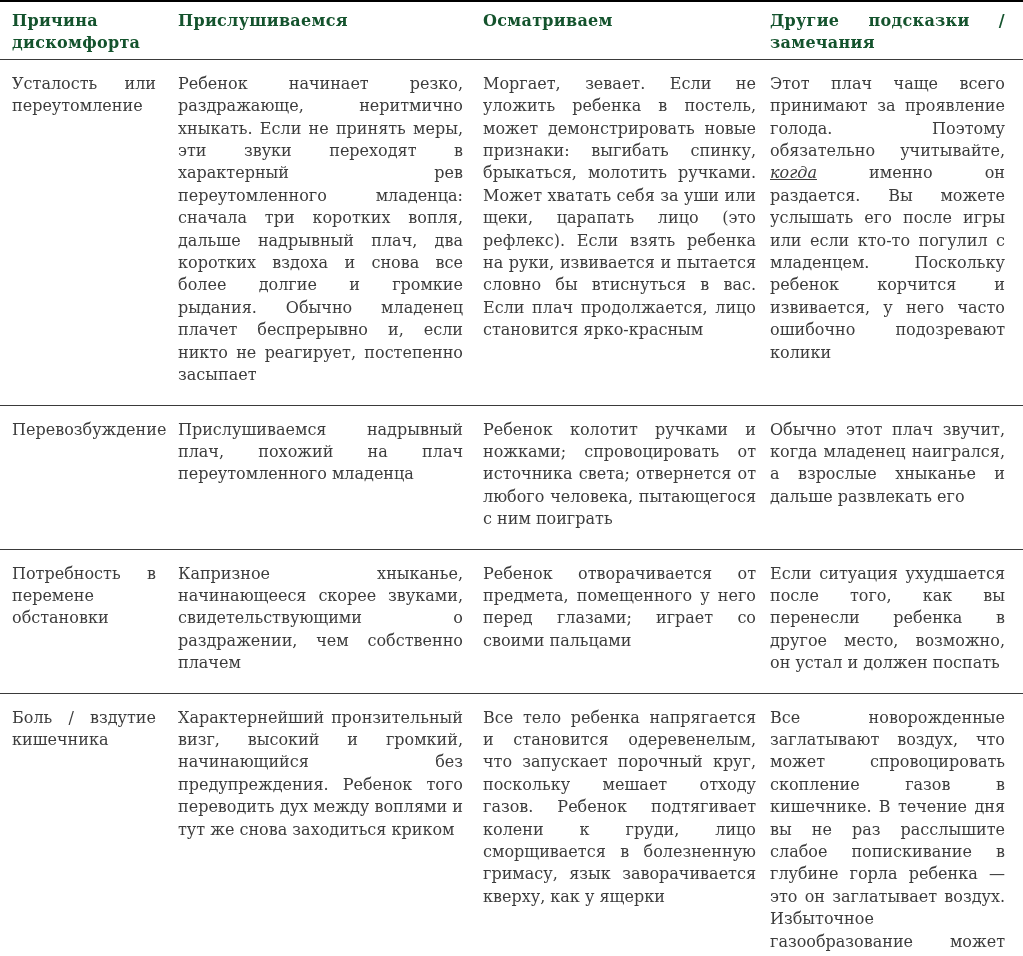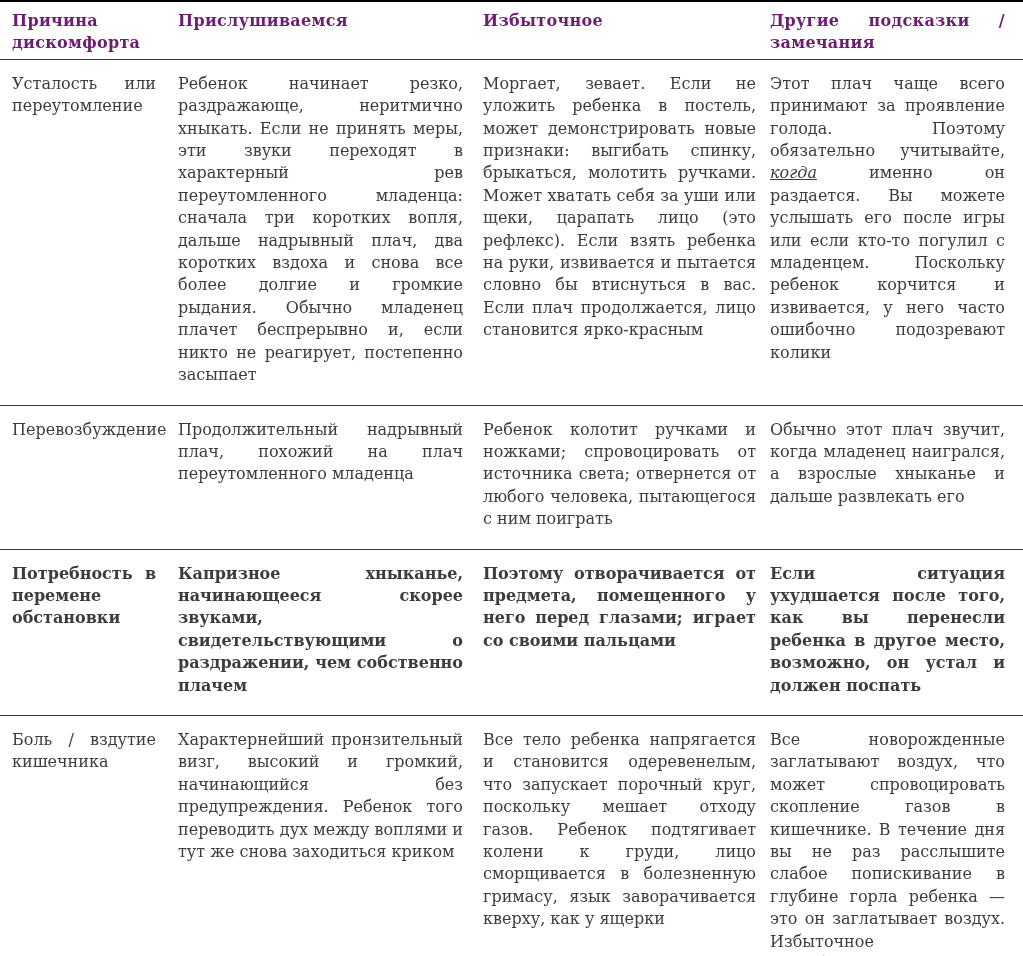--- a/index.html
+++ b/index.html
@@ -26,35 +26,35 @@
   th, td {
     vertical-align: top;
     text-align: justify;
     font-size: 16px;
     line-height: 22.4px;
     hyphens: none;
   }
   thead tr { height: 58px; }
   thead th {
     font-weight: bold;
-    color: #701a75;
+    color: #14532d;
     letter-spacing: 0.3px;
     padding-top: 8px;
     padding-bottom: 4px;
     border-bottom: 1px solid #3a3a3a;
   }
   tbody td {
     padding-top: 13px;
     padding-bottom: 18px;
   }
   tbody tr { border-bottom: 1px solid #3a3a3a; }
   tbody tr:last-child { border-bottom: none; }
   tr.row-fatigue        { height: 307px; margin-left: 39px; }
   tr.row-overexcite     { height: 129px; }
-  tr.row-change         { height: 131px; font-weight: bold; }
+  tr.row-change         { height: 131px; }
   tr.row-pain           { height: 322px; }
   th:nth-child(1), td:nth-child(1) { padding-left: 12px; padding-right: 14px; }
   th:nth-child(2), td:nth-child(2) { padding-left: 8px;  padding-right: 8px;  }
   th:nth-child(3), td:nth-child(3) { padding-left: 12px; padding-right: 6px;  }
   th:nth-child(4), td:nth-child(4) { padding-left: 8px;  padding-right: 18px; }
   .cell-text i { font-style: italic; text-decoration: underline; }
 </style>
 </head>
 <body>
 
@@ -62,21 +62,21 @@
   <colgroup>
     <col class="c1">
       <col class="c2">
       <col class="c3">
       <col class="c4">
   </colgroup>
   <thead>
     <tr>
       <th>Причина дискомфорта</th>
       <th>Прислушиваемся</th>
-      <th>Избыточное</th>
+      <th>Осматриваем</th>
       <th>Другие подсказки / замечания</th>
     </tr>
   </thead>
   <tbody>
     <tr class="row-fatigue">
       <td>
           <div class="cell-text">Усталость или переутомление</div>
         </td>
       <td>
           <div class="cell-text">Ребенок начинает резко, раздражающе, неритмично хныкать. Если не принять меры, эти звуки переходят в характерный рев переутомленного младенца: сначала три коротких вопля, дальше надрывный плач, два коротких вздоха и снова все более долгие и громкие рыдания. Обычно младенец плачет беспрерывно и, если никто не реагирует, постепенно засыпает</div>
@@ -86,38 +86,38 @@
         </td>
       <td>
         <div class="cell-text"><span>Этот плач чаще всего принимают за проявление голода. Поэтому обязательно учитывайте, </span><i>когда</i><span> именно он раздается. Вы можете услышать его после игры или если кто-то погулил с младенцем. Поскольку ребенок корчится и извивается, у него часто ошибочно подозревают колики</span></div>
       </td>
     </tr>
     <tr class="row-overexcite">
       <td>
           <div class="cell-text">Перевозбуждение</div>
         </td>
       <td>
-          <div class="cell-text">Продолжительный надрывный плач, похожий на плач переутомленного младенца</div>
+          <div class="cell-text">Прислушиваемся надрывный плач, похожий на плач переутомленного младенца</div>
         </td>
       <td>
           <div class="cell-text">Ребенок колотит ручками и ножками; спровоцировать от источника света; отвернется от любого человека, пытающегося с ним поиграть</div>
         </td>
       <td>
           <div class="cell-text">Обычно этот плач звучит, когда младенец наигрался, а взрослые хныканье и дальше развлекать его</div>
         </td>
     </tr>
     <tr class="row-change">
       <td>
           <div class="cell-text">Потребность в перемене обстановки</div>
         </td>
       <td>
           <div class="cell-text">Капризное хныканье, начинающееся скорее звуками, свидетельствующими о раздражении, чем собственно плачем</div>
         </td>
       <td>
-          <div class="cell-text">Поэтому отворачивается от предмета, помещенного у него перед глазами; играет со своими пальцами</div>
+          <div class="cell-text">Ребенок отворачивается от предмета, помещенного у него перед глазами; играет со своими пальцами</div>
         </td>
       <td>
           <div class="cell-text">Если ситуация ухудшается после того, как вы перенесли ребенка в другое место, возможно, он устал и должен поспать</div>
         </td>
     </tr>
     <tr class="row-pain">
       <td>
           <div class="cell-text">Боль / вздутие кишечника</div>
         </td>
       <td>

